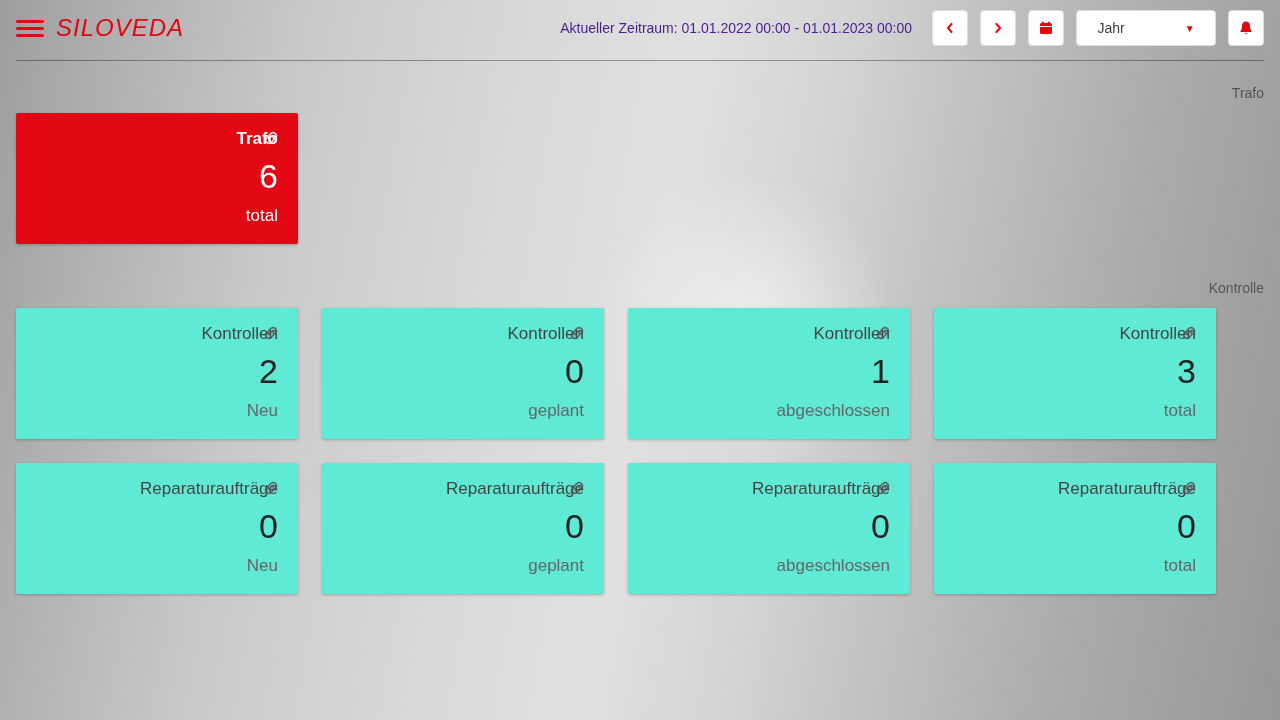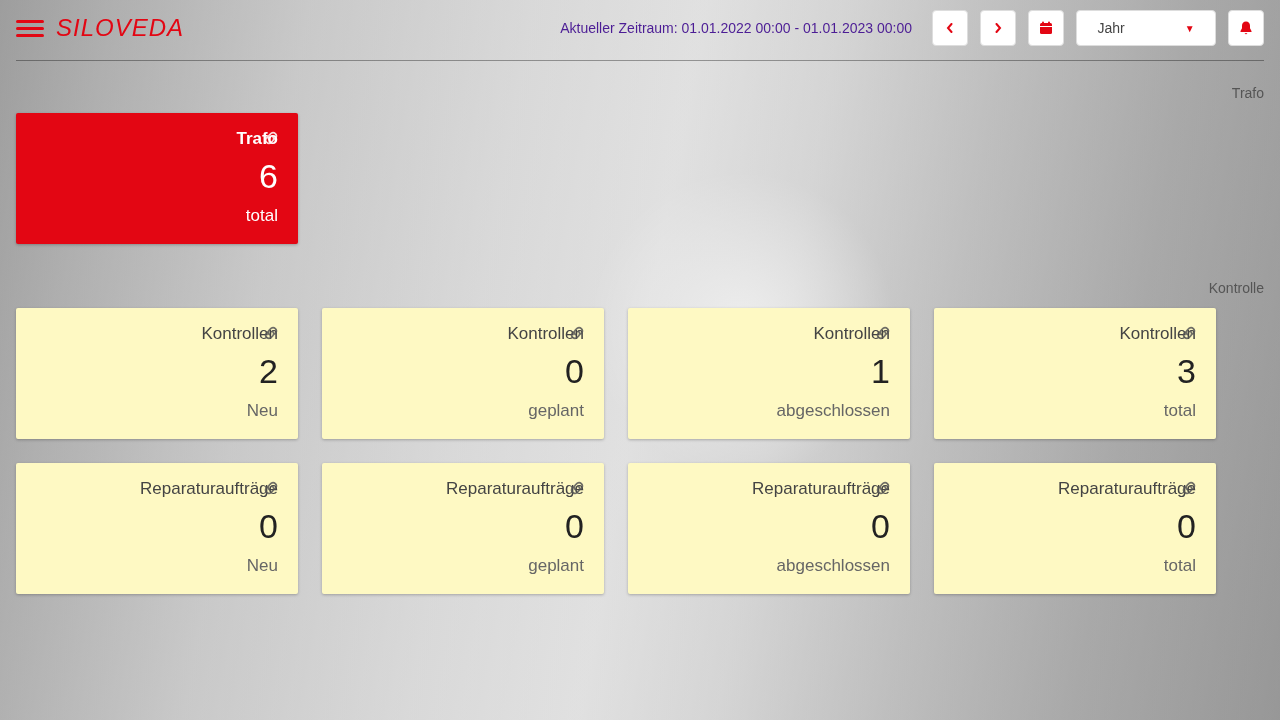--- a/index.html
+++ b/index.html
@@ -42,21 +42,21 @@
   .dropdown .caret { color:#e30613; font-size:10px; }
   .divider { margin: 4px 16px 0 16px; height:1px; background: rgba(0,0,0,0.35); }
 
   
   .content { padding: 12px 16px 24px 16px; text-align: right; }
   .section-title { font-size:14px; color:#555; margin: 12px 0 12px 16px; }
 
   
   .row { display:flex; gap:24px; padding: 0 0 24px 0; }
   .card {
-    background:#fef9c3; border-radius:2px; box-shadow:0 1px 3px rgba(0,0,0,0.25);
+    background:#5eead4; border-radius:2px; box-shadow:0 1px 3px rgba(0,0,0,0.25);
     padding:16px 20px 18px 20px; width: 282px; position:relative; cursor:pointer;
   }
   .card.red { background:#e30613; color:#fff; }
   .card-title { font-size:17px; font-weight:500; color:#444; }
   .card.red .card-title { color:#fff; font-weight:600; }
   .card-link {
     position:absolute; top:14px; right:16px; width:22px; height:22px;
     display:flex; align-items:center; justify-content:center; opacity:0.85;
   }
   .card-value { font-size:34px; font-weight:400; margin-top:8px; color:#222; }

